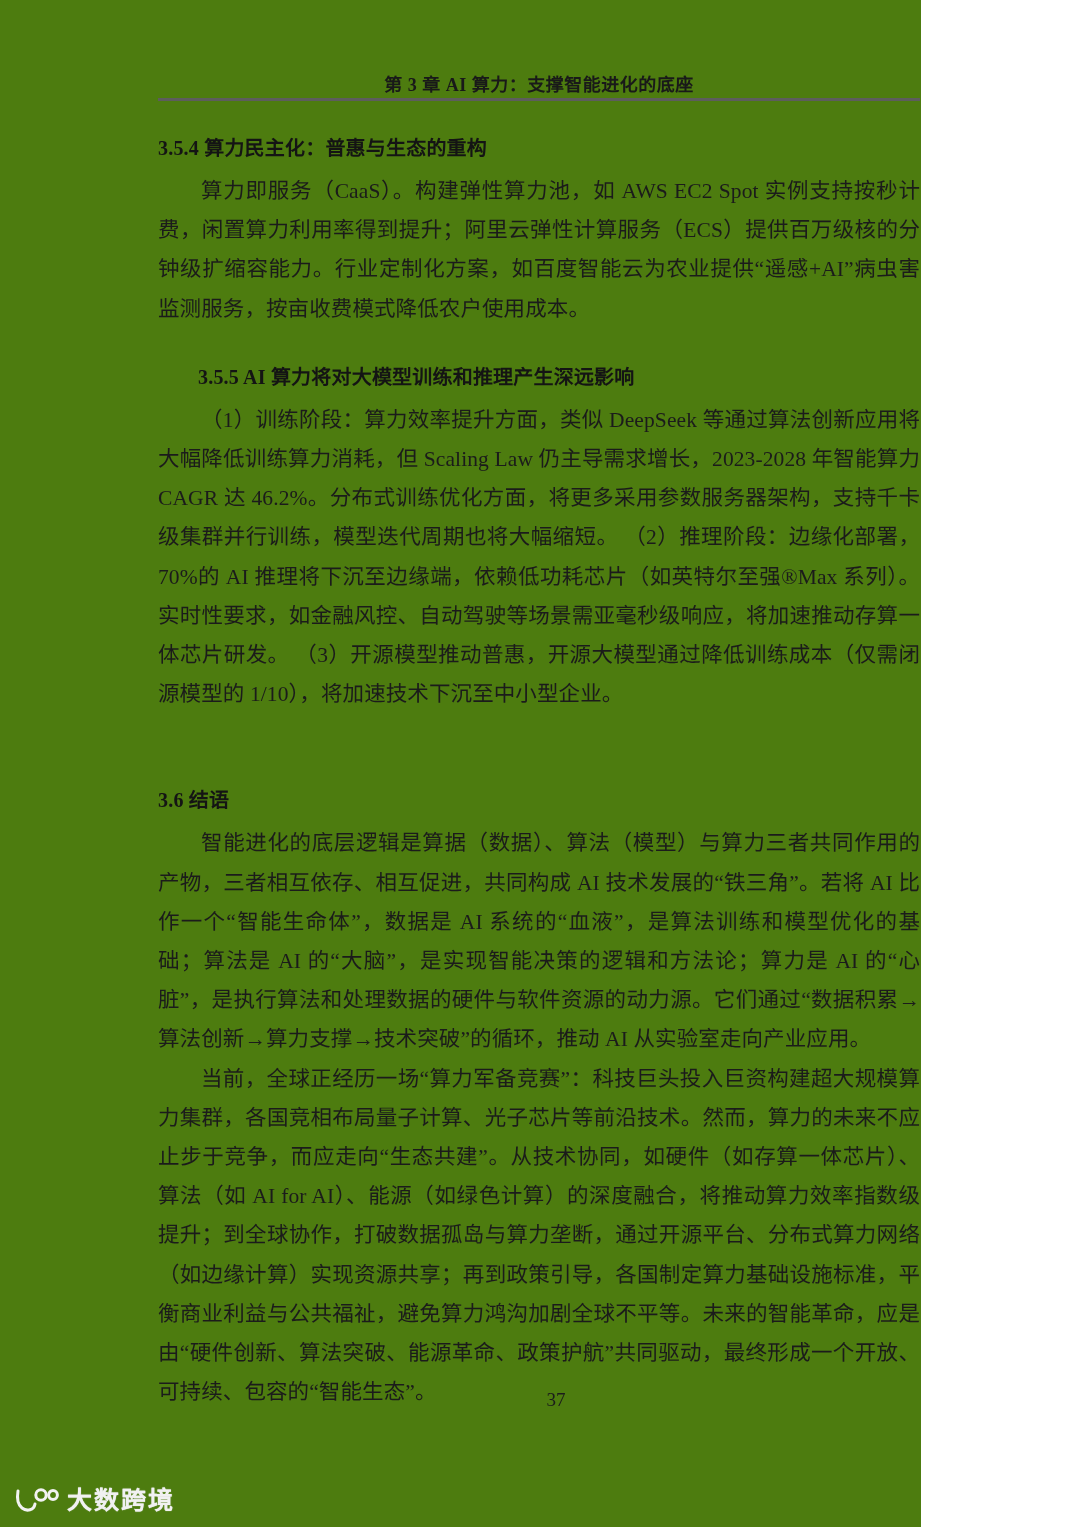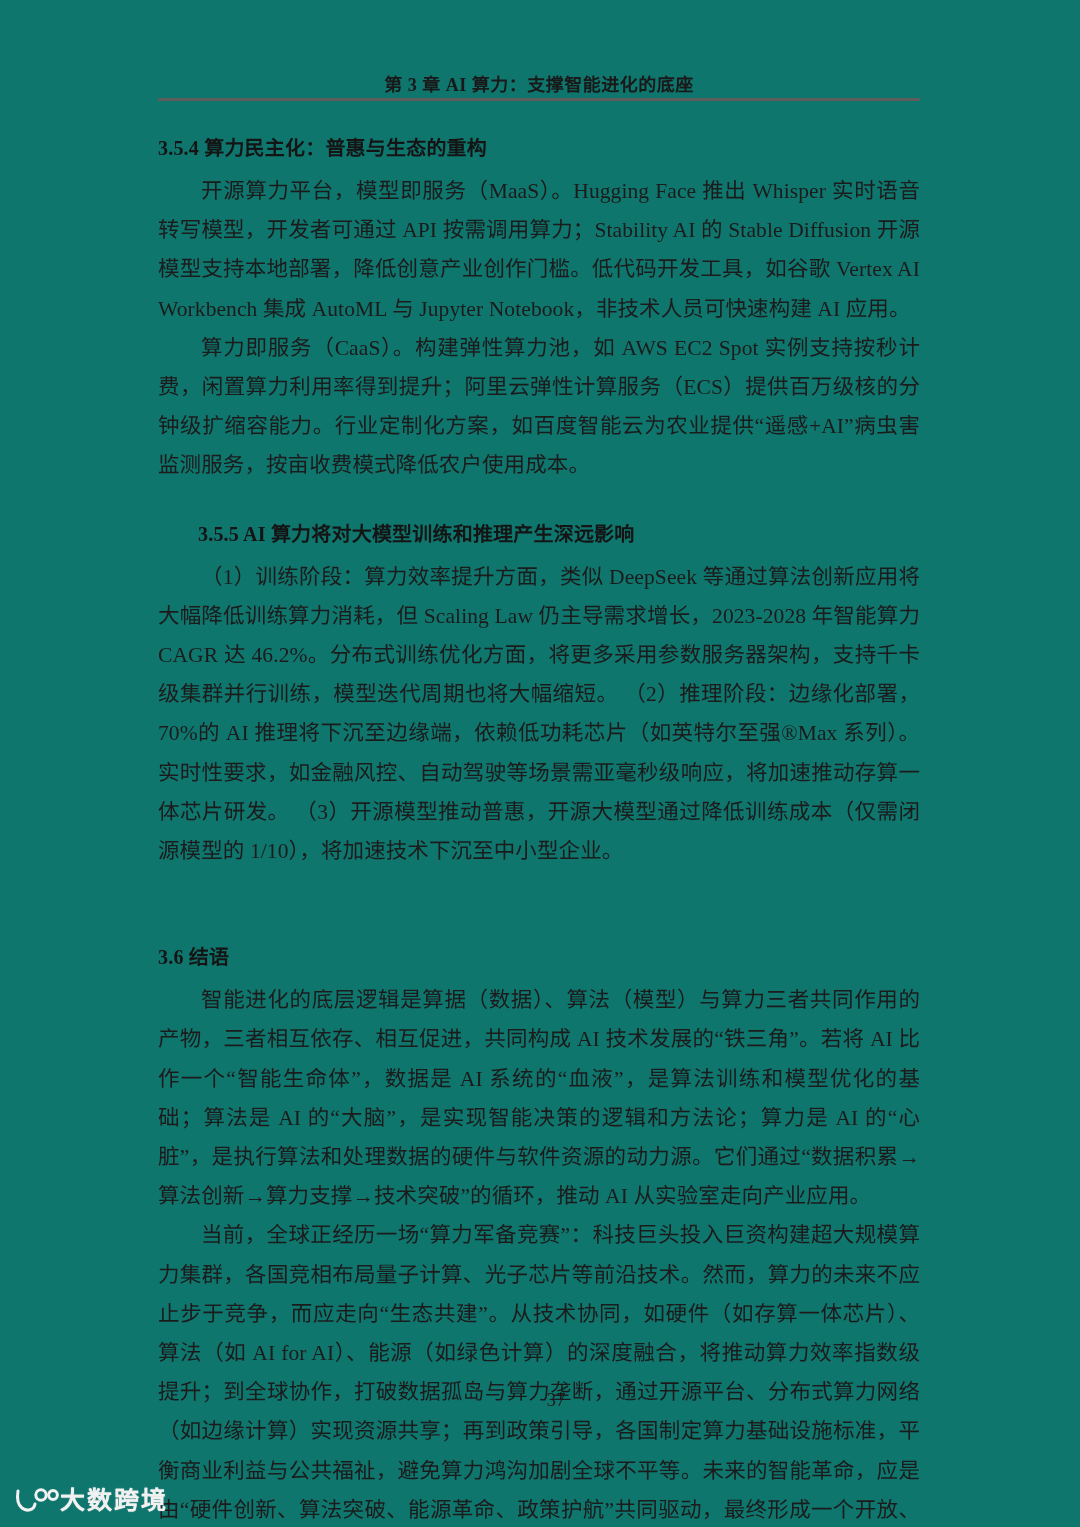--- a/index.html
+++ b/index.html
@@ -14,23 +14,23 @@
     position: relative;
     overflow: hidden;
     font-family: "Liberation Serif", "DejaVu Serif", serif;
     color: #1a1a1a;
     -webkit-font-smoothing: antialiased;
   }
 
   .page {
     position: absolute;
     top: 0; left: 0;
-    width: 1080px;
+    width: 921px;
     height: 1527px;
-    background: #0f766e;
+    background: #4d7c0f;
   }
 
   
   .running-head {
     position: absolute;
     left: 158px;
     top: 70px;
     width: 762px;
     text-align: center;
     font-size: 18px;
@@ -98,21 +98,21 @@
     padding-left: 16px;
   }
 
   
   .watermark {
     position: absolute;
     left: 14px;
     bottom: 14px;
     display: flex;
     align-items: center;
-    gap: 0;
+    gap: 7px;
     opacity: 1;
     user-select: none;
   }
   .watermark .mark {
     width: 46px;
     height: 26px;
     display: block;
   }
   .watermark .wm-text {
     font-family: "Liberation Sans", "DejaVu Sans", sans-serif;
@@ -129,21 +129,20 @@
 
 <div class="page">
 
   <div class="running-head">第 3 章  AI 算力：支撑智能进化的底座</div>
   <div class="head-rule"></div>
 
   <div class="column">
 
     <h3 class="sec-heading">3.5.4  算力民主化：普惠与生态的重构</h3>
 
-    <p class="para">开源算力平台，模型即服务（MaaS）。Hugging Face 推出 Whisper 实时语音转写模型，开发者可通过 API 按需调用算力；Stability AI 的 Stable Diffusion 开源模型支持本地部署，降低创意产业创作门槛。低代码开发工具，如谷歌 Vertex AI Workbench 集成 AutoML 与 Jupyter Notebook，非技术人员可快速构建 AI 应用。</p>
 
     <p class="para">算力即服务（CaaS）。构建弹性算力池，如 AWS EC2 Spot 实例支持按秒计费，闲置算力利用率得到提升；阿里云弹性计算服务（ECS）提供百万级核的分钟级扩缩容能力。行业定制化方案，如百度智能云为农业提供“遥感+AI”病虫害监测服务，按亩收费模式降低农户使用成本。</p>
 
     <h3 class="sec-heading gap-before">3.5.5 AI 算力将对大模型训练和推理产生深远影响</h3>
 
     <p class="para"><b>（1）训练阶段：</b><span>算力效率提升方面，类似 DeepSeek 等通过算法创新应用将大幅降低训练算力消耗，但 Scaling Law 仍主导需求增长，2023-2028 年智能算力 CAGR 达 46.2%。分布式训练优化方面，将更多采用参数服务器架构，支持千卡级集群并行训练，模型迭代周期也将大幅缩短。 </span><b>（2）推理阶段：</b><span>边缘化部署，70%的 AI 推理将下沉至边缘端，依赖低功耗芯片（如英特尔至强®Max 系列）。实时性要求，如金融风控、自动驾驶等场景需亚毫秒级响应，将加速推动存算一体芯片研发。 </span><b>（3）开源模型推动普惠，</b><span>开源大模型通过降低训练成本（仅需闭源模型的 1/10），将加速技术下沉至中小型企业。</span></p>
 
     <h3 class="sec-heading gap-before-lg">3.6  结语</h3>
 
     <p class="para">智能进化的底层逻辑是算据（数据）、算法（模型）与算力三者共同作用的产物，三者相互依存、相互促进，共同构成 AI 技术发展的“铁三角”。若将 AI 比作一个“智能生命体”，数据是 AI 系统的“血液”，是算法训练和模型优化的基础；算法是 AI 的“大脑”，是实现智能决策的逻辑和方法论；算力是 AI 的“心脏”，是执行算法和处理数据的硬件与软件资源的动力源。它们通过“数据积累→算法创新→算力支撑→技术突破”的循环，推动 AI 从实验室走向产业应用。</p>

